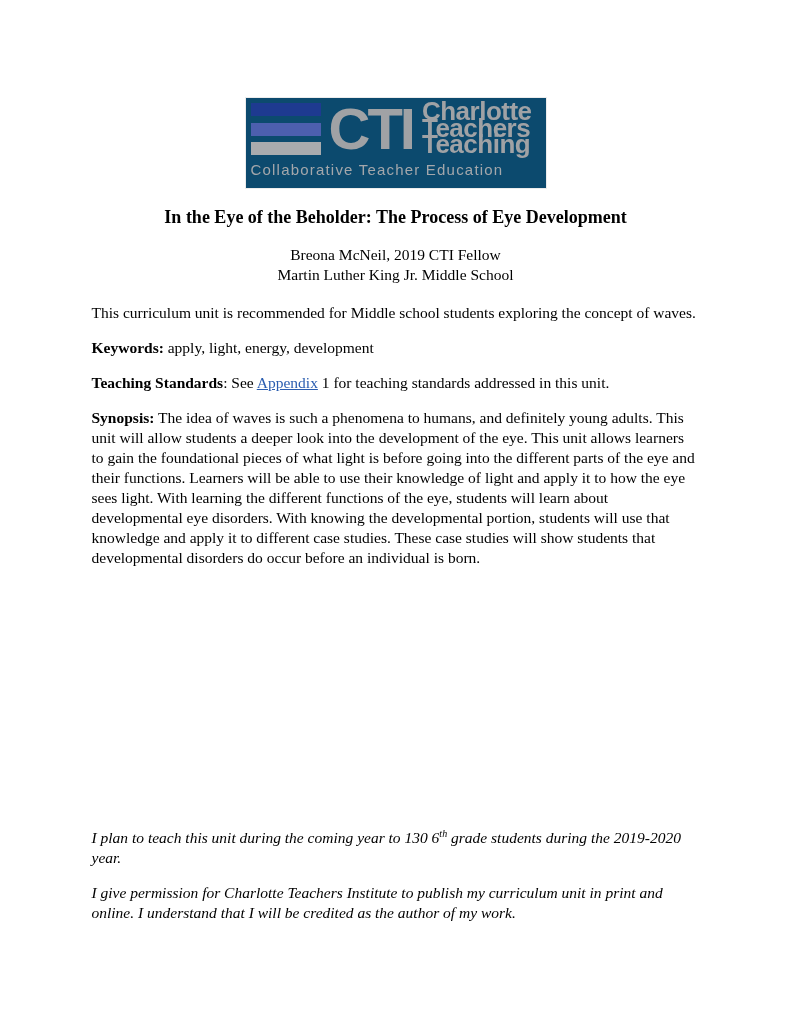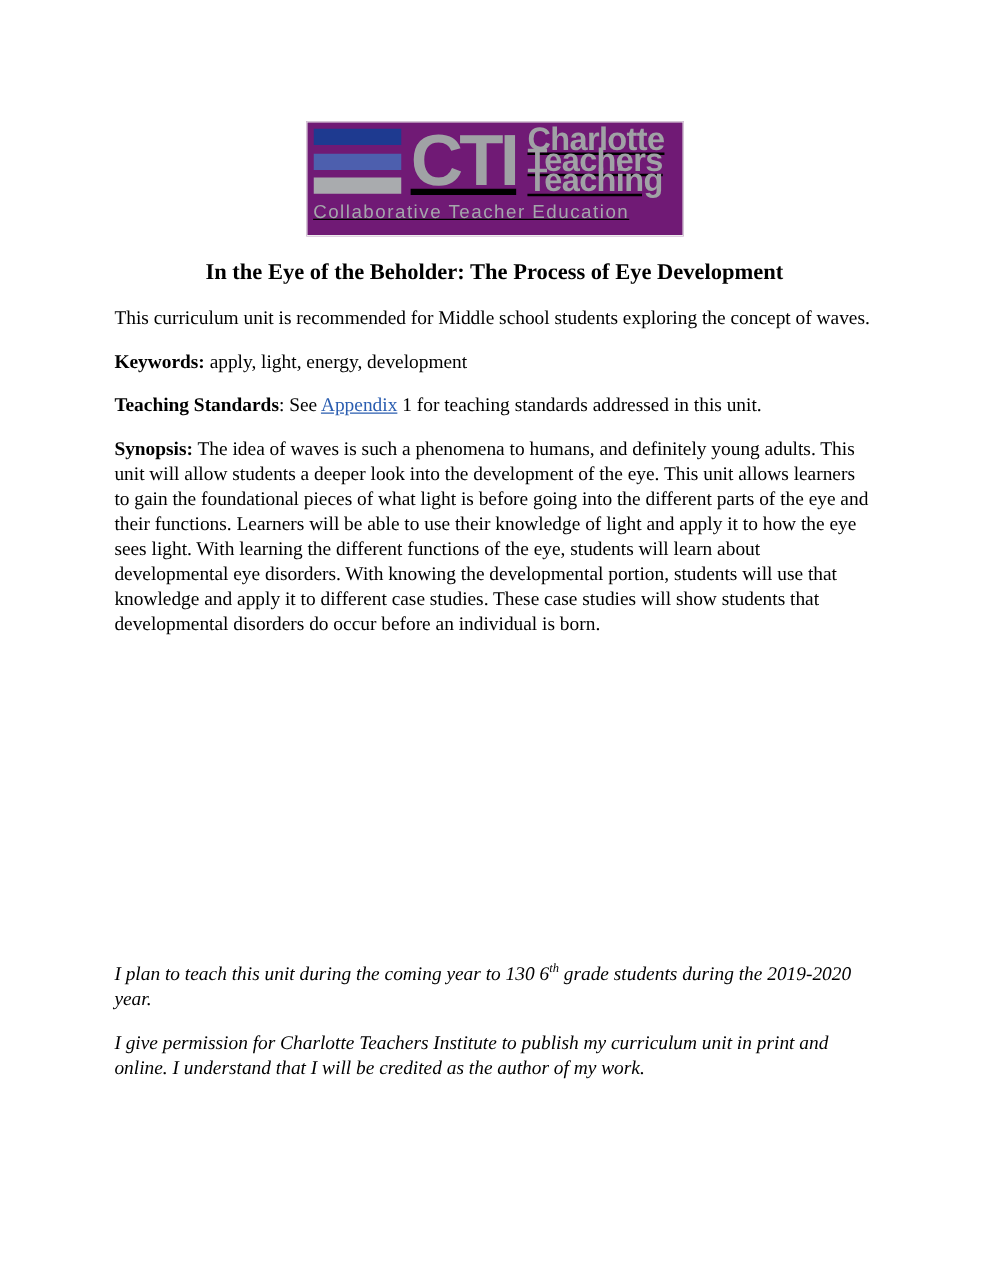--- a/index.html
+++ b/index.html
@@ -11,22 +11,21 @@
     color:#000000;
     overflow:hidden;
   }
   
   .logo {
     box-sizing:border-box;
     width:302px; height:92px;
     margin:97px auto 0;
     border:1px solid #ececec;
     padding:4px 6px 7px 5px;
-    background:#701a75;
-    text-decoration:underline;
+    background:#0c4a6e;
   }
   .logo-row { display:flex; align-items:flex-start; }
   .logo-bars {
     display:flex; flex-direction:column; justify-content:space-between;
     width:70px; height:52px; margin:1px 8px 0 0; flex:0 0 auto;
   }
   .bar { height:13px; width:100%; }
   .logo-acronym {
     font-family:"Liberation Sans", sans-serif;
     font-weight:bold; font-size:58px; line-height:53px;
@@ -76,20 +75,24 @@
         <div>Teaching</div>
       </div>
     </div>
     <div class="logo-tagline">Collaborative Teacher Education</div>
   </div>
 
   <div class="content">
 
     <h1 class="title">In the Eye of the Beholder: The Process of Eye Development</h1>
 
+    <div class="author">
+      <div>Breona McNeil, 2019 CTI Fellow</div>
+      <div>Martin Luther King Jr. Middle School</div>
+    </div>
 
     <p>This curriculum unit is recommended for Middle school students exploring the concept of waves.</p>
 
     <p><b>Keywords:</b><span> apply, light, energy, development</span></p>
 
     <p><b>Teaching Standards</b><span>: See </span><a class="link" href="#" style="color: rgb(42, 93, 176);">Appendix</a><span> 1 for teaching standards addressed in this unit.</span></p>
 
     <p><b>Synopsis:</b><span> The idea of waves is such a phenomena to humans, and definitely young adults. This unit will allow students a deeper look into the development of the eye. This unit allows learners to gain the foundational pieces of what light is before going into the different parts of the eye and their functions. Learners will be able to use their knowledge of light and apply it to how the eye sees light. With learning the different functions of the eye, students will learn about developmental eye disorders. With knowing the developmental portion, students will use that knowledge and apply it to different case studies. These case studies will show students that developmental disorders do occur before an individual is born.</span></p>
 
     <div class="spacer"></div>

